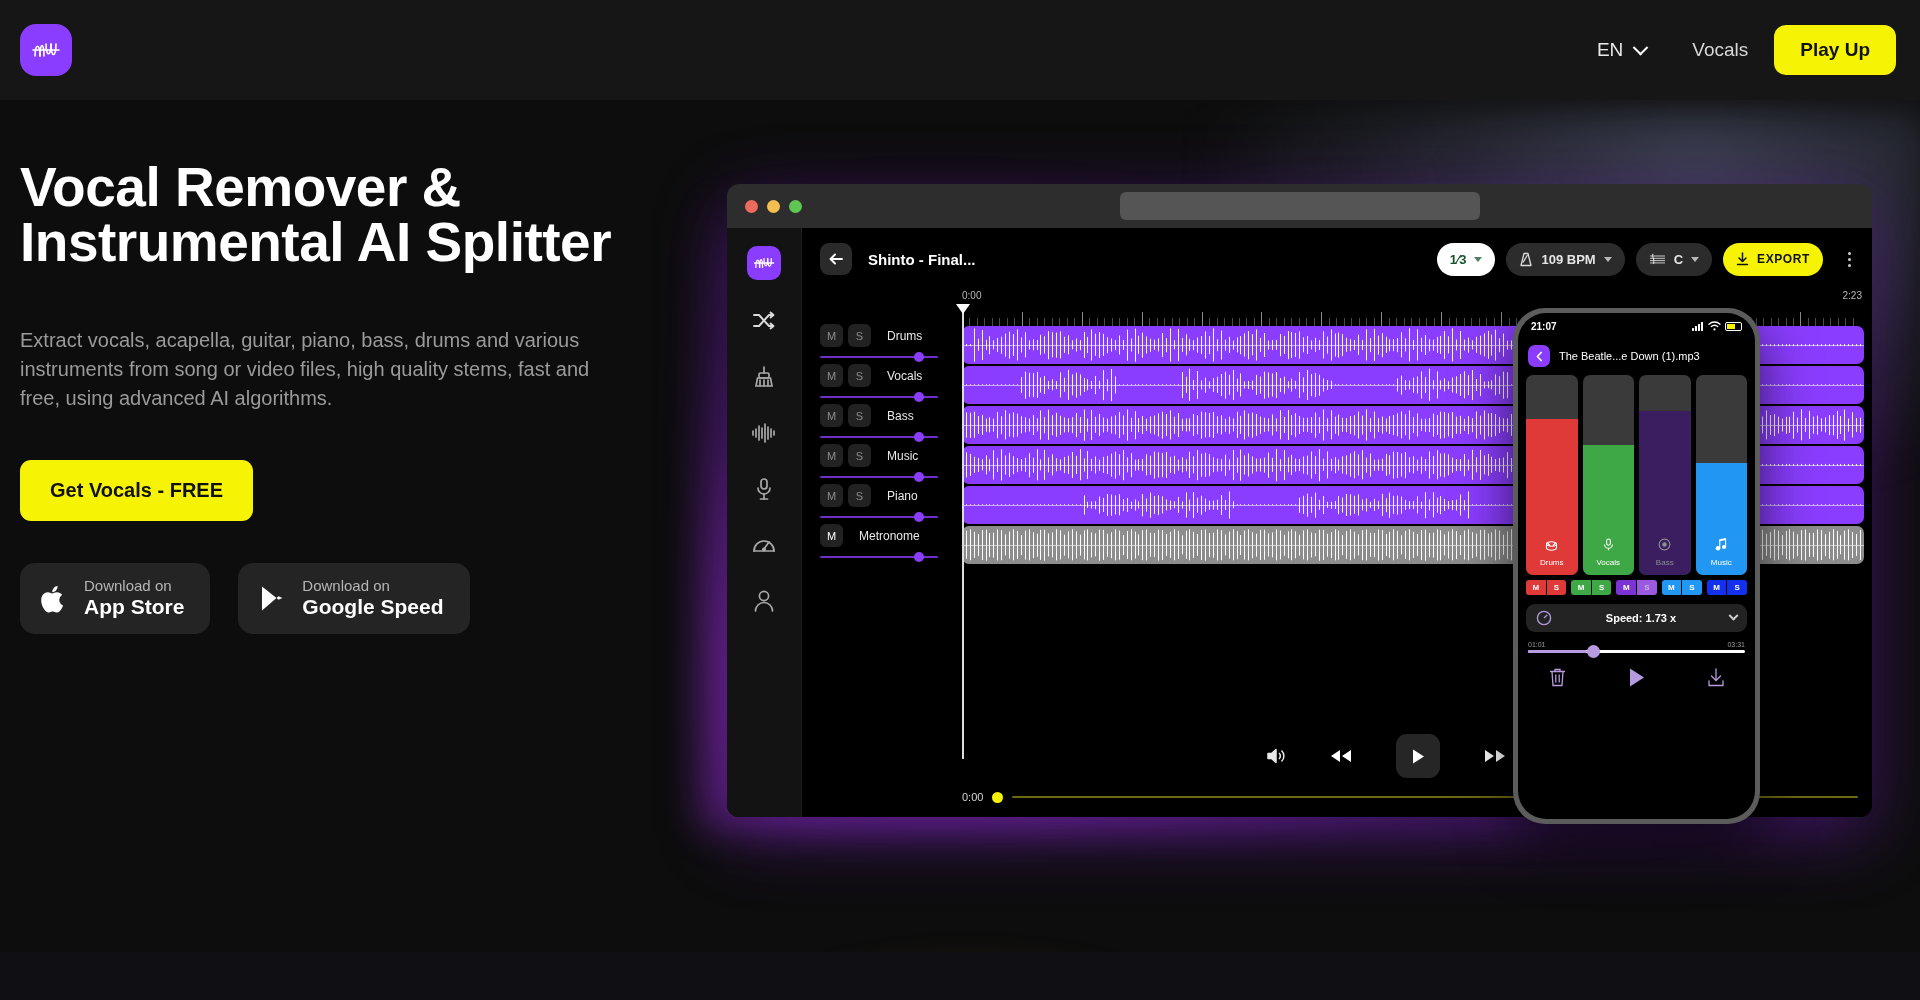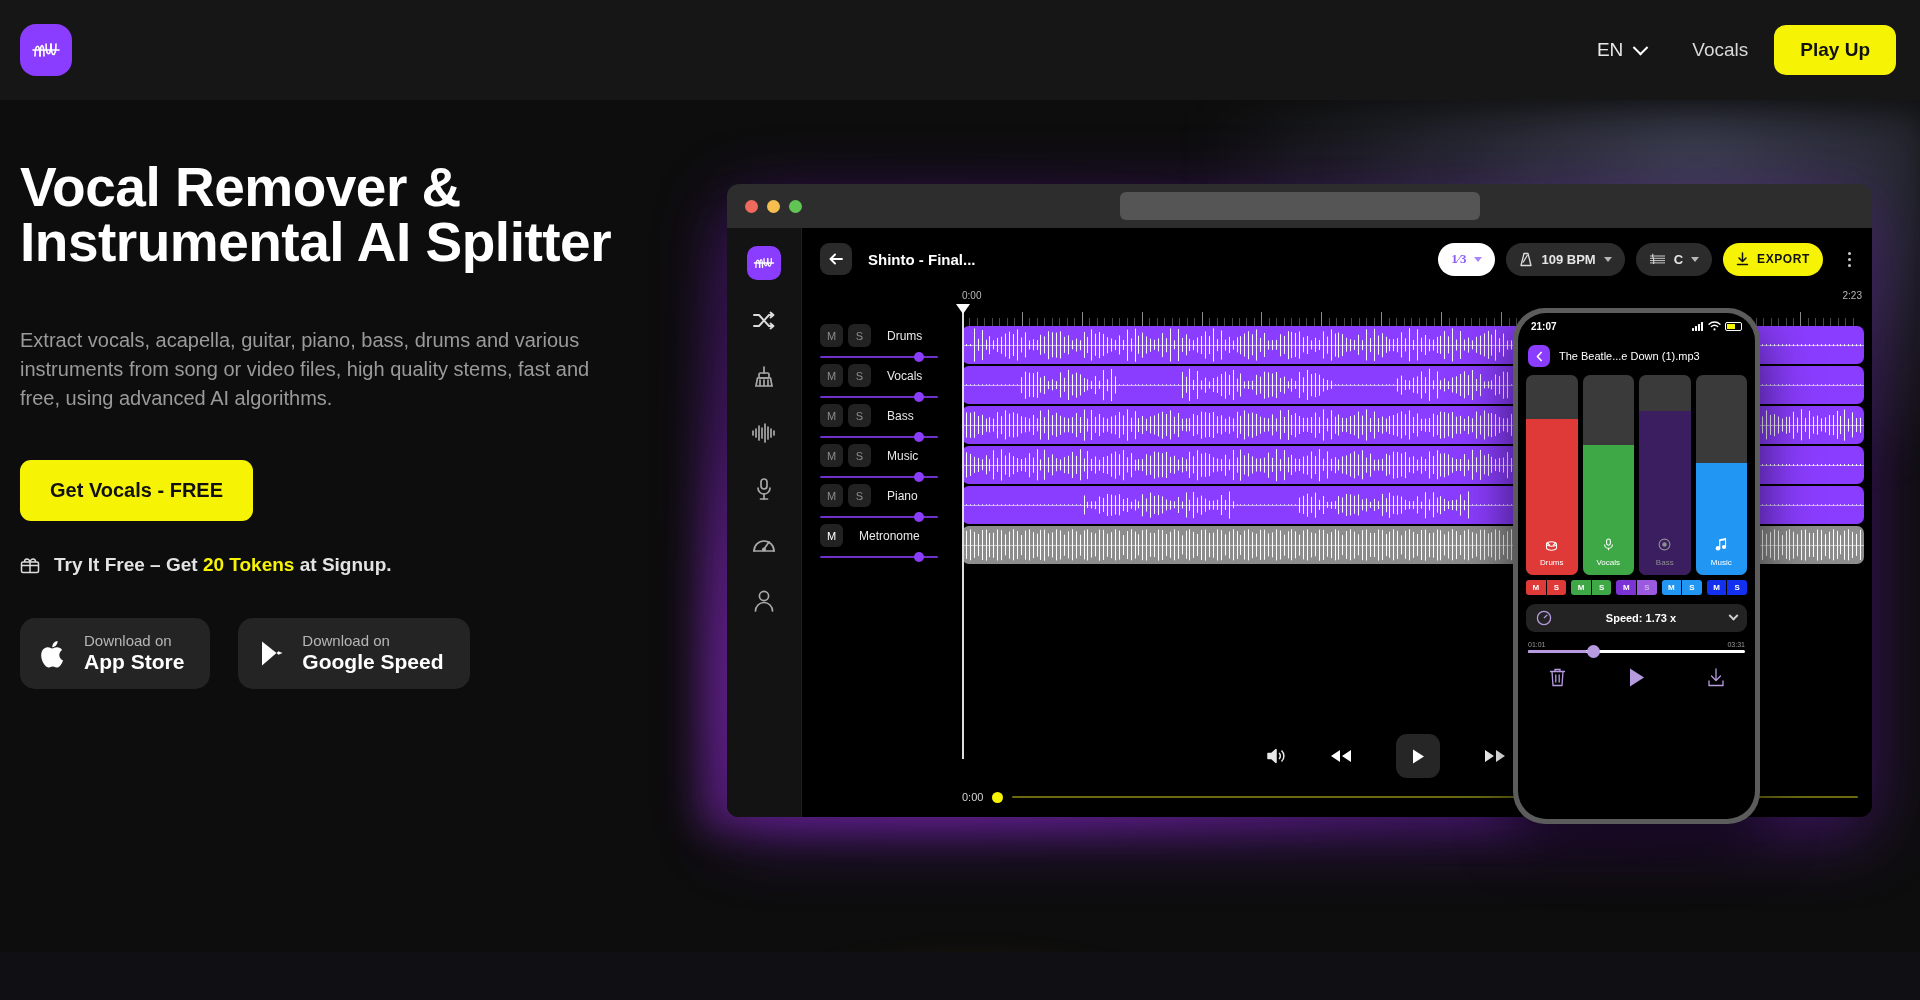--- a/index.html
+++ b/index.html
@@ -69,21 +69,21 @@
   .rail-ic{width:30px;height:30px;display:flex;align-items:center;justify-content:center;
     cursor:pointer;}
   .workspace{flex:1;position:relative;background:#000;}
   .apptop{height:62px;display:flex;align-items:center;padding:0 12px 0 18px;}
   .backbtn{width:32px;height:32px;border-radius:9px;background:#2a2a2a;display:flex;
     align-items:center;justify-content:center;cursor:pointer;flex:none;}
   .songname{color:#fff;font-weight:bold;font-size:15px;margin-left:16px;}
   .topctl{margin-left:auto;display:flex;align-items:center;gap:11px;}
   .pill{display:flex;align-items:center;gap:8px;border-radius:17px;height:33px;
     padding:0 13px;cursor:pointer;}
-  .pill.white{background:#fff;color:#8b5cf6;font-family:Liberation Serif, serif;}
+  .pill.white{background:#fff;color:#14532d;}
   .pill.dark{background:#2c2c2c;color:#e6e6e6;}
   .pill.yellow{background:#F6F404;color:#111;font-weight:bold;font-size:12px;
     letter-spacing:.6px;}
   .pill span.lbl{font-size:13px;font-weight:bold;}
   .cdn{width:0;height:0;border-left:4px solid transparent;border-right:4px solid transparent;
     border-top:5px solid currentColor;opacity:.75;}
   .kebab{width:22px;display:flex;flex-direction:column;align-items:center;gap:3px;
     cursor:pointer;margin-left:4px;}
   .kebab i{width:3px;height:3px;border-radius:50%;background:#ccc;display:block;}
 
@@ -197,32 +197,20 @@
     <div class="login">Vocals</div>
     <button class="signup">Play Up</button>
   </div>
 </div>
 
 <div class="hero-left">
   <h1 class="hero-title">Vocal Remover &amp; Instrumental AI Splitter</h1>
   <p class="hero-sub">Extract vocals, acapella, guitar, piano, bass, drums and various instruments from song or video files, high quality stems, fast and free, using advanced AI algorithms.</p>
   <button class="cta">Get Vocals - FREE</button>
 
-  <div class="tokens">
-    <svg width="20" height="18" viewBox="0 0 20 18">
-      <g fill="none" stroke="#ddd" stroke-width="1.5">
-        <rect x="1.5" y="6" width="17" height="10.5" rx="1.5"></rect>
-        <path d="M1.5 9.5 H18.5"></path>
-          <path d="M10 6 V16.5"></path>
-        <path d="M4.5 6 C4.5 2, 9 2, 10 6"></path>
-          <path d="M15.5 6 C15.5 2, 11 2, 10 6"></path>
-      </g>
-    </svg>
-    <span><span>Try It Free – Get </span><span class="hl">20 Tokens</span><span> at Signup.</span></span>
-  </div>
 
   <div class="stores">
     <div class="store">
       <svg width="28" height="32" viewBox="0 0 28 32">
         <path fill="#fff" d="M19.3 17c0-3.4 2.8-5 2.9-5.1-1.6-2.3-4-2.6-4.9-2.7-2.1-.2-4.1 1.2-5.1 1.2-1.1 0-2.7-1.2-4.4-1.2-2.3 0-4.4 1.3-5.5 3.4-2.4 4.1-.6 10.2 1.7 13.5 1.1 1.6 2.5 3.4 4.3 3.4 1.7-.1 2.4-1.1 4.4-1.1s2.6 1.1 4.4 1.1c1.8 0 3-1.6 4.1-3.3 1.3-1.9 1.8-3.7 1.8-3.8-.1 0-3.5-1.4-3.7-5.4zM16.2 7.3c.9-1.1 1.5-2.7 1.4-4.3-1.3.1-3 .9-3.9 2-.8 1-1.6 2.6-1.4 4.2 1.5.1 3-.8 3.9-1.9z"></path>
       </svg>
       <div class="s-txt">
         <div class="s-top">Download on</div>
         <div class="s-big">App Store</div>
       </div>

